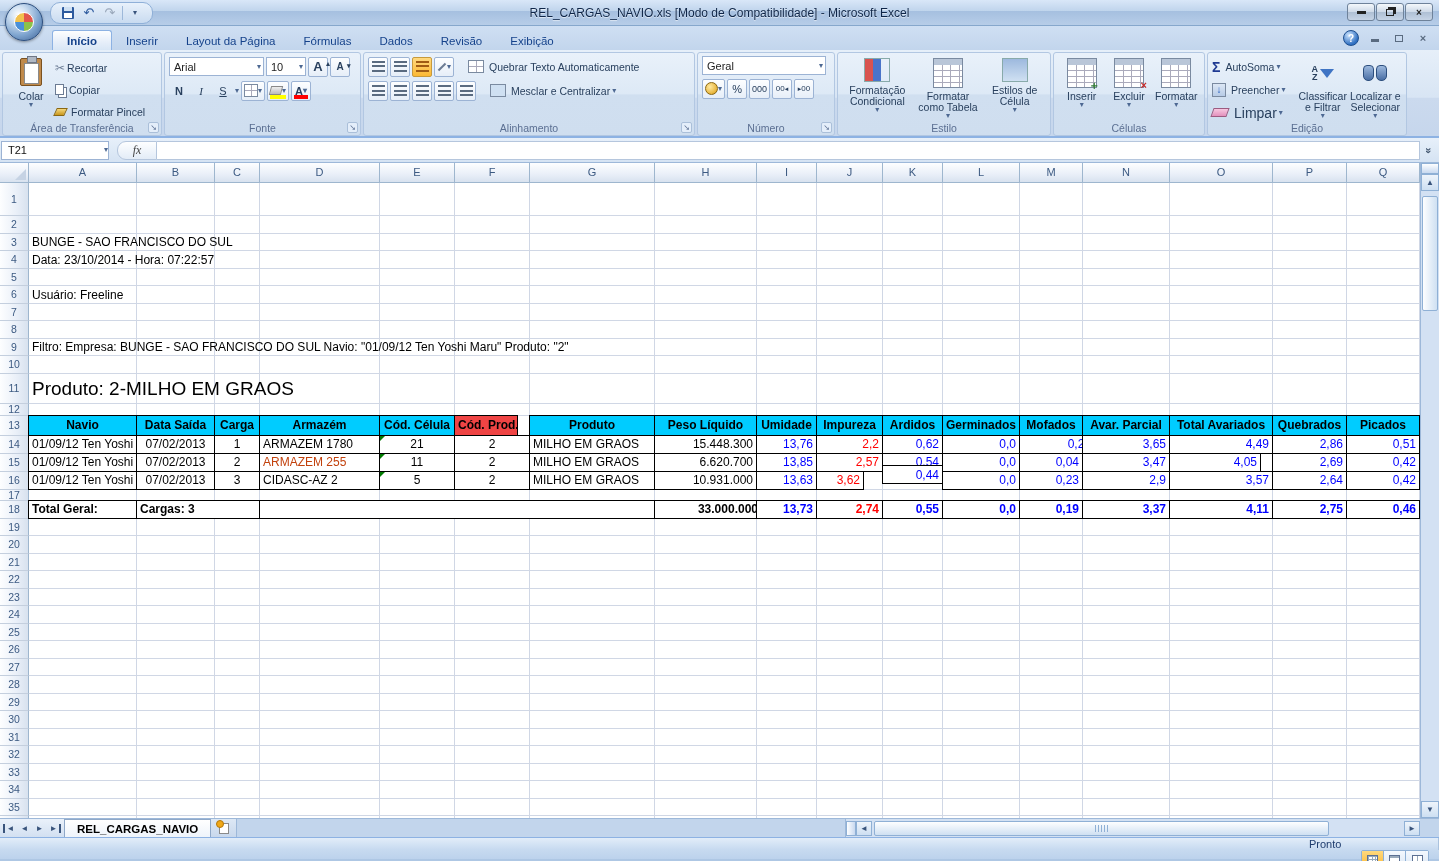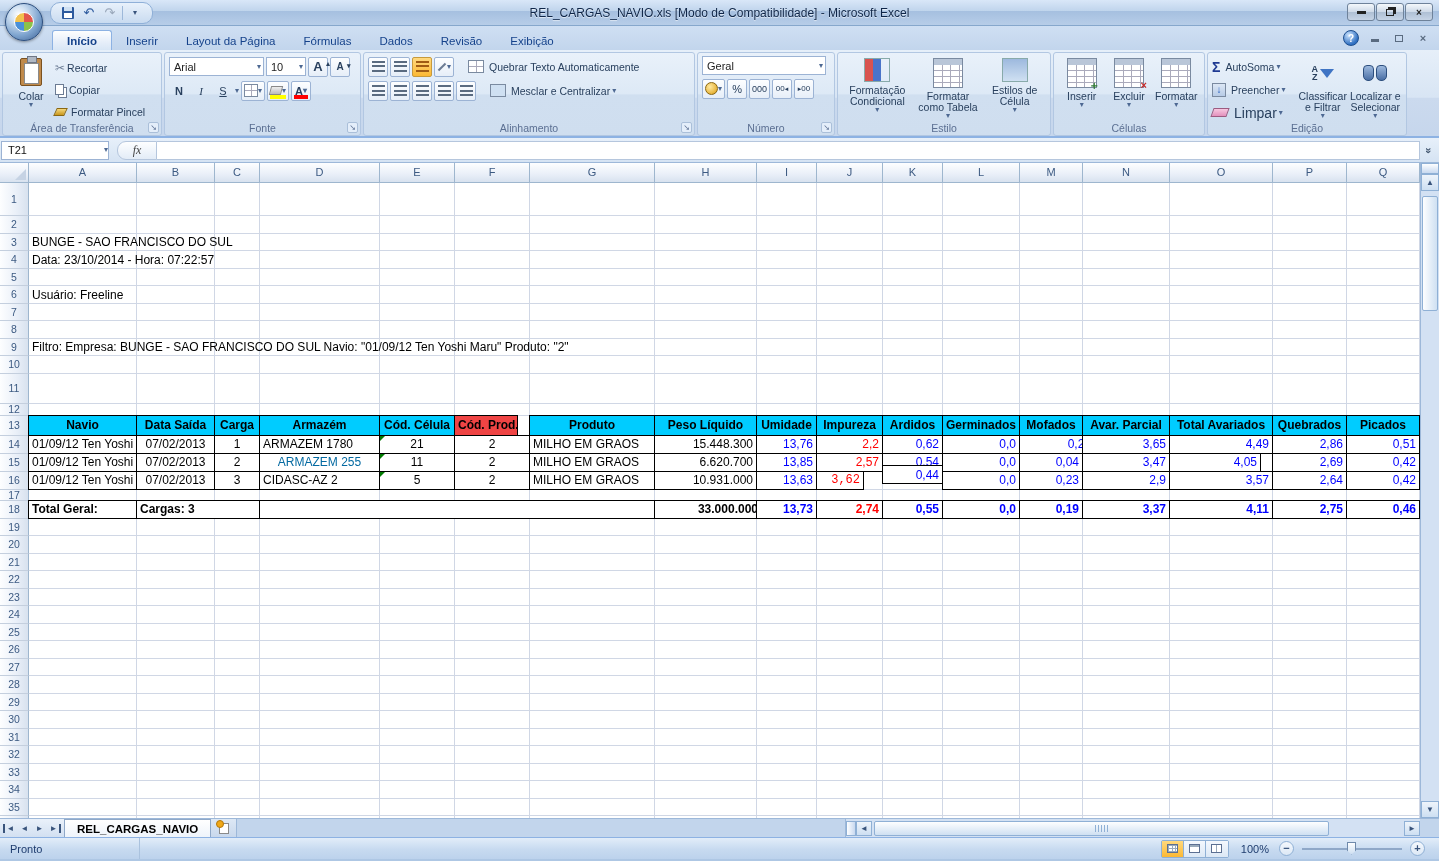--- a/index.html
+++ b/index.html
@@ -124,21 +124,21 @@
   .minisheet::after { content:""; position:absolute; left:-4px; top:-4px; width:6px; height:6px; background:#f0a818; border-radius:50%; border:1px solid #b57708; }
   .hscroll { position:absolute; right:0; top:0; bottom:0; left:845px; display:flex; align-items:center; background:#d3e1f3; border-left:1px solid #9db8d9; }
   .hs-grip { width:10px; height:15px; background:linear-gradient(90deg,#fdfeff,#c8d9f0); border:1px solid #8fb0d5; }
   .hs-btn { width:16px; height:15px; background:linear-gradient(#eef4fb,#cddff2); border:1px solid #8fb0d5; color:#39547c; font-size:8px; display:flex; align-items:center; justify-content:center; }
   .hs-track { position:relative; flex:1; height:15px; }
   .hs-thumb { position:absolute; left:2px; top:0; width:455px; height:15px; background:linear-gradient(#fdfeff,#cfe0f2); border:1px solid #8fb0d5; border-radius:2px; display:flex; align-items:center; justify-content:center; }
   .hs-thumb i { width:14px; height:7px; background:repeating-linear-gradient(90deg,#8fb0d5 0 1px, transparent 1px 3px); }
   .hs-corner { width:19px; height:100%; background:#c2d5ec; }
 
   
-  .statusbar { height:22px; background:linear-gradient(#e2edf9,#c7daf0 55%,#bcd2ec); border-top:1px solid #8db2e3; display:flex; align-items:center; font-size:11px; color:#1e3c6e; }
+  .statusbar { height:22px; background:linear-gradient(#e2edf9,#c7daf0 55%,#bcd2ec); border-top:1px solid #8db2e3; display:flex; align-items:flex-end; font-size:11px; color:#1e3c6e;flex-direction:column; }
   .status-left { padding:0 10px; border-right:1px solid #aac2de; height:100%; display:flex; align-items:center; min-width:140px; }
   .status-spacer { flex:1; }
   .viewbtns { display:flex; border:1px solid #8fb0d5; border-radius:2px; margin-right:10px; }
   .viewbtn { width:22px; height:16px; display:flex; align-items:center; justify-content:center; background:linear-gradient(#f4f8fd,#dce8f5); border-right:1px solid #8fb0d5; }
   .viewbtn:last-child { border-right:none; }
   .viewbtn.active { background:linear-gradient(#ffd97e,#fcb833); }
   .vb-ic { width:11px; height:9px; border:1px solid #5b6f92; background:#fff; }
   .vb-ic.grid { background:repeating-linear-gradient(90deg,#9ab 0 1px, transparent 1px 3.5px), repeating-linear-gradient(#9ab 0 1px, transparent 1px 3px), #fff; }
   .vb-ic.page { background:linear-gradient(#9ab 0 2px, #fff 2px); }
   .vb-ic.brk { background:linear-gradient(90deg,#fff 45%, #9ab 45% 55%, #fff 55%); }
@@ -581,20 +581,21 @@
         <div class="hline" style="top: 544.5px;"></div>
         <div class="hline" style="top: 562px;"></div>
         <div class="hline" style="top: 579.5px;"></div>
         <div class="hline" style="top: 597px;"></div>
         <div class="hline" style="top: 614.5px;"></div>
         <div class="hline" style="top: 632px;"></div>
         <div class="freetext" style="left: 3px; top: 50.5px; height: 17.5px; font-size: 12px;">BUNGE - SAO FRANCISCO DO SUL</div>
         <div class="freetext" style="left: 3px; top: 68px; height: 17.5px; font-size: 12px;">Data: 23/10/2014 - Hora: 07:22:57</div>
         <div class="freetext" style="left: 3px; top: 103px; height: 17.5px; font-size: 12px;">Usuário: Freeline</div>
         <div class="freetext" style="left: 3px; top: 155.5px; height: 17.5px; font-size: 12px;">Filtro:  Empresa: BUNGE - SAO FRANCISCO DO SUL Navio: "01/09/12 Ten Yoshi Maru" Produto: "2"</div>
+        <div class="freetext" style="left: 3px; top: 190.5px; height: 30px; font-size: 19px;">Produto: 2-MILHO EM GRAOS</div>
         <div class="tcell hdr" style="left: -1px; width: 109px; top: 231.5px; height: 21px; background: rgb(0, 204, 255);">
           <span style="width: 100%; padding: 0px 3px; text-align: center; font-weight: bold;">Navio</span>
         </div>
         <div class="tcell hdr" style="left: 107px; width: 79px; top: 231.5px; height: 21px; background: rgb(0, 204, 255);">
           <span style="width: 100%; padding: 0px 3px; text-align: center; font-weight: bold;">Data Saída</span>
         </div>
         <div class="tcell hdr" style="left: 185px; width: 46px; top: 231.5px; height: 21px; background: rgb(0, 204, 255);">
           <span style="width: 100%; padding: 0px 3px; text-align: center; font-weight: bold;">Carga</span>
         </div>
         <div class="tcell hdr" style="left: 230px; width: 121px; top: 231.5px; height: 21px; background: rgb(0, 204, 255);">
@@ -694,21 +695,21 @@
         <div class="tcell" style="left: -1px; width: 109px; top: 269.5px; height: 19px;">
           <span style="width: 100%; padding: 0px 3px; text-align: left; color: rgb(0, 0, 0);">01/09/12 Ten Yoshi Maru</span>
         </div>
         <div class="tcell" style="left: 107px; width: 79px; top: 269.5px; height: 19px;">
           <span style="width: 100%; padding: 0px 3px; text-align: center; color: rgb(0, 0, 0);">07/02/2013</span>
         </div>
         <div class="tcell" style="left: 185px; width: 46px; top: 269.5px; height: 19px;">
           <span style="width: 100%; padding: 0px 3px; text-align: center; color: rgb(0, 0, 0);">2</span>
         </div>
         <div class="tcell" style="left: 230px; width: 121px; top: 269.5px; height: 19px;">
-          <span style="width: 100%; padding: 0px 3px; text-align: center; color: #0369a1;">ARMAZEM 255</span>
+          <span style="width: 100%; padding: 0px 3px; text-align: left; color: #c2410c;">ARMAZEM 255</span>
         </div>
         <div class="tcell" style="left: 350px; width: 76px; top: 269.5px; height: 19px;">
           <span style="width: 100%; padding: 0px 3px; text-align: center; color: rgb(0, 0, 0);">11</span>
           <span class="flag"></span>
         </div>
         <div class="tcell" style="left: 425px; width: 76px; top: 269.5px; height: 19px;">
           <span style="width: 100%; padding: 0px 3px; text-align: center; color: rgb(0, 0, 0);">2</span>
         </div>
         <div class="tcell" style="left: 500px; width: 126px; top: 269.5px; height: 19px;">
           <span style="width: 100%; padding: 0px 3px; text-align: left; color: rgb(0, 0, 0);">MILHO EM GRAOS</span>
@@ -764,21 +765,21 @@
         </div>
         <div class="tcell" style="left: 500px; width: 126px; top: 287.5px; height: 19px;">
           <span style="width: 100%; padding: 0px 3px; text-align: left; color: rgb(0, 0, 0);">MILHO EM GRAOS</span>
         </div>
         <div class="tcell" style="left: 625px; width: 103px; top: 287.5px; height: 19px;">
           <span style="width: 100%; padding: 0px 3px; text-align: right; color: rgb(0, 0, 0);">10.931.000</span>
         </div>
         <div class="tcell" style="left: 727px; width: 61px; top: 287.5px; height: 19px;">
           <span style="width: 100%; padding: 0px 3px; text-align: right; color: rgb(0, 0, 255);">13,63</span>
         </div>
-        <div class="tcell" style="left: 787px; width: 48px; top: 287.5px; height: 19px; font-family: Liberation Mono, monospace;">
+        <div class="tcell" style="left: 787px; width: 48px; top: 287.5px; height: 19px;">
           <span style="width: 100%; padding: 0px 3px; text-align: right; color: rgb(255, 0, 0);">3,62</span>
         </div>
         <div class="tcell" style="left: 853px; width: 61px; top: 282px; height: 19px;">
           <span style="width: 100%; padding: 0px 3px; text-align: right; color: rgb(0, 0, 255);">0,44</span>
         </div>
         <div class="tcell" style="left: 913px; width: 78px; top: 287.5px; height: 19px;">
           <span style="width: 100%; padding: 0px 3px; text-align: right; color: rgb(0, 0, 255);">0,0</span>
         </div>
         <div class="tcell" style="left: 990px; width: 64px; top: 287.5px; height: 19px;">
           <span style="width: 100%; padding: 0px 3px; text-align: right; color: rgb(0, 0, 255);">0,23</span>

